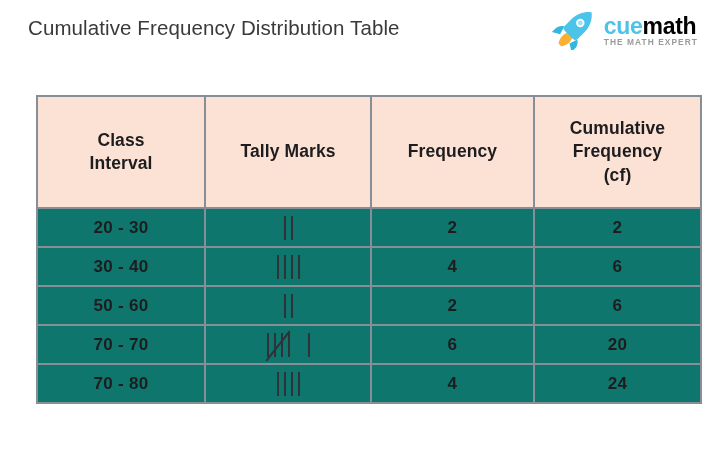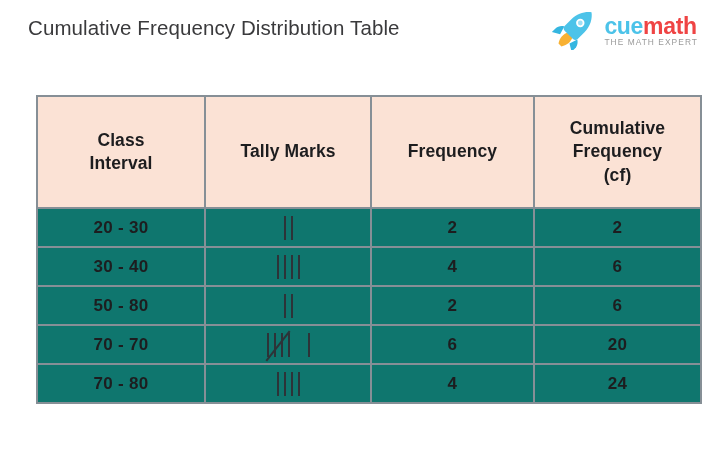--- a/index.html
+++ b/index.html
@@ -65,25 +65,25 @@
     line-height: 1;
     padding-top: 1px;
   }
   .logo-name {
     font-size: 23px;
     font-weight: 700;
     letter-spacing: -0.3px;
     white-space: nowrap;
   }
   .logo-cue { color: #4cc3e9; }
-  .logo-math { color: #ef4444; }
+  .logo-math { color: #000000; }
   .logo-tagline {
     margin-top: 0;
     font-size: 8.4px;
-    font-weight: 400;
+    font-weight: 700;
     letter-spacing: 1.05px;
     color: #9a9a9a;
     white-space: nowrap;
   }
 
   
   .table-wrap {
     position: absolute;
     left: 36px;
     top: 95px;
@@ -245,21 +245,21 @@
                   <span class="mark"></span>
                   <span class="mark"></span>
                   <span class="mark"></span>
                   <span class="mark"></span>
                 </span>
               </span></td>
             <td>4</td>
             <td>6</td>
           </tr>
           <tr>
-            <td>50 - 80</td>
+            <td>50 - 60</td>
             <td class="tally-cell"><span class="tally">
                 <span class="tally-group">
                   <span class="mark"></span>
                   <span class="mark"></span>
                 </span>
               </span></td>
             <td>2</td>
             <td>6</td>
           </tr>
           <tr>

